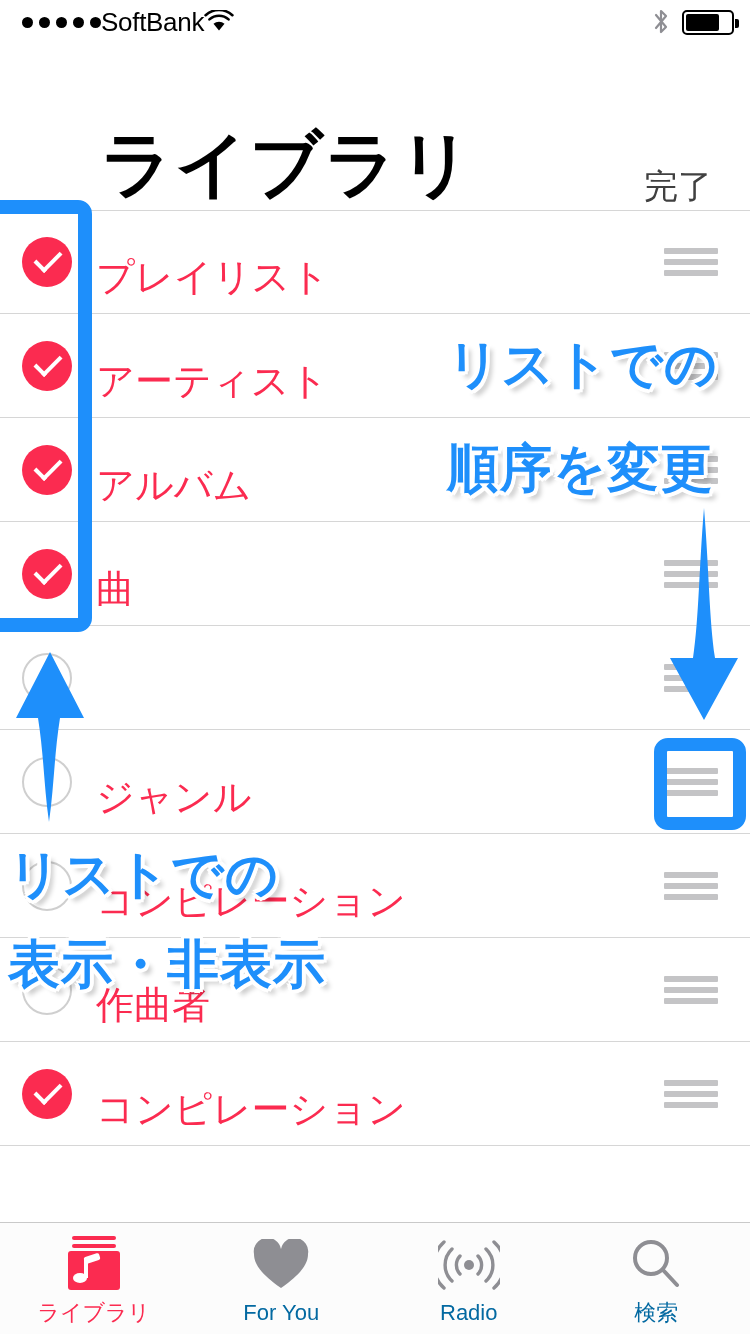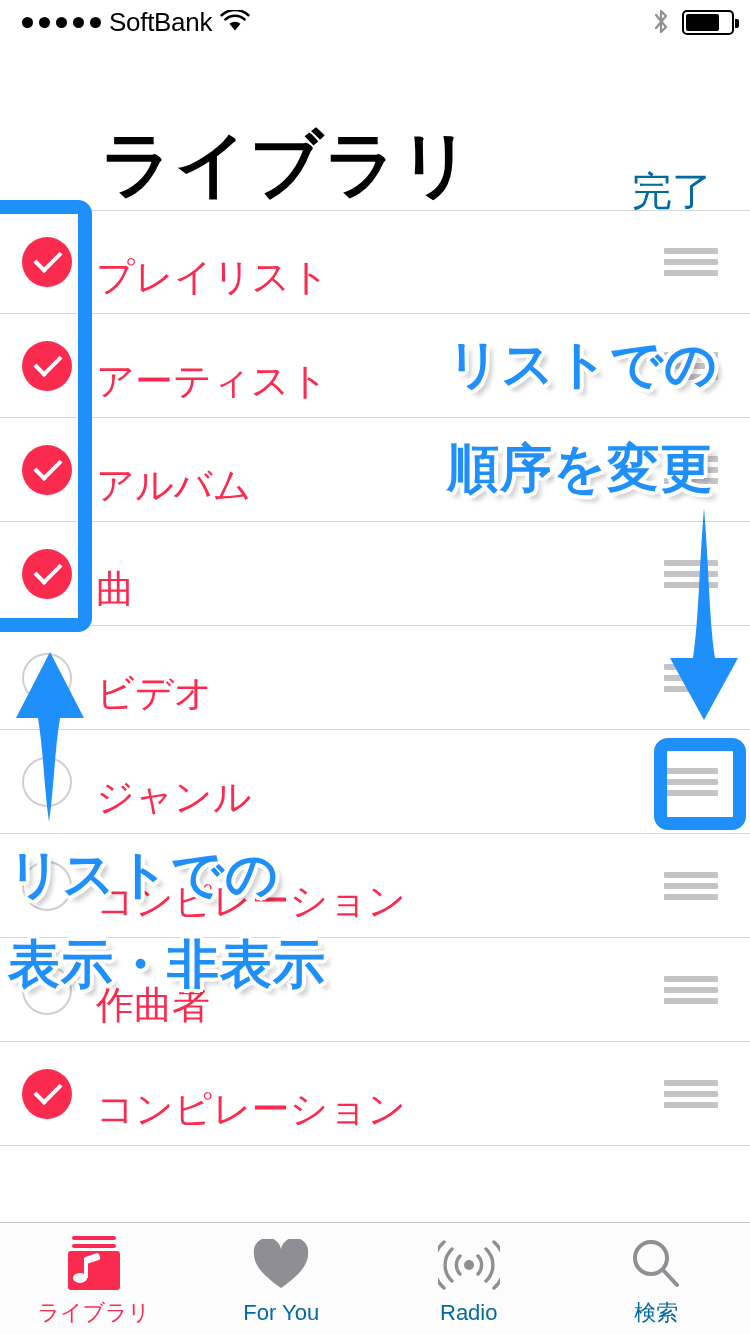--- a/index.html
+++ b/index.html
@@ -24,21 +24,20 @@
     width: 750px; height: 44px;
     display: flex;
     align-items: center;
     color: #000;
   }
   #sb-left {
     position: absolute;
     left: 22px;
     display: flex;
     align-items: center;
-    gap: 8px;
   }
   .dots { display: flex; gap: 6px; align-items: center; }
   .dot { width: 11px; height: 11px; border-radius: 50%; background: #000; }
   #carrier { font-size: 26px; letter-spacing: -0.3px; font-weight: 400; }
   #sb-time {
     position: absolute;
     left: 0; width: 750px;
     text-align: center;
     font-size: 26px;
     font-weight: 600;
@@ -84,22 +83,22 @@
     left: 100px; top: 84px;
     font-size: 72px;
     font-weight: 700;
     color: #000;
     letter-spacing: 1px;
     line-height: 1;
   }
   #done-button {
     position: absolute;
     right: 38px; top: 120px;
-    font-size: 40px;
-    color: #0369a1;
+    font-size: 34px;
+    color: #404040;
     font-weight: 400;
   }
 
   
   #list {
     position: absolute;
     top: 210px; left: 0;
     width: 750px;
   }
   .row {
@@ -317,21 +316,20 @@
       <span class="row-label">曲</span>
       <span class="drag">
           <span></span>
           <span></span>
           <span></span>
         </span>
     </div>
 
     <div class="row">
       <span class="check off"></span>
-      <span class="row-label">ビデオ</span>
       <span class="drag">
           <span></span>
           <span></span>
           <span></span>
         </span>
     </div>
 
     <div class="row">
       <span class="check off"></span>
       <span class="row-label">ジャンル</span>

